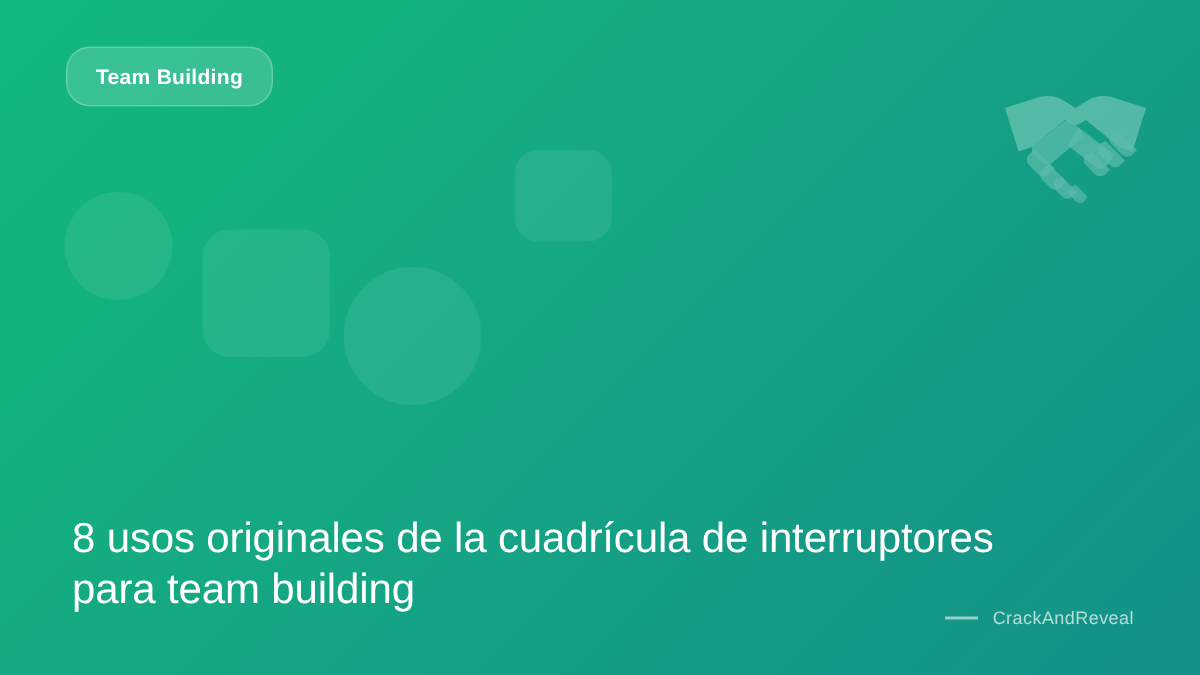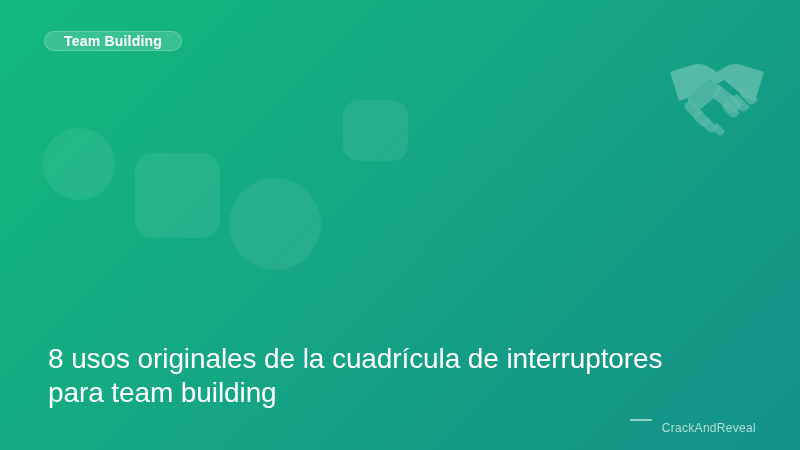--- a/index.html
+++ b/index.html
@@ -68,21 +68,21 @@
     display: block;
     width: 100%;
     height: 100%;
   }
 
   
   .badge {
     position: absolute;
     left: 44px;
     top: 31px;
-    height: 20px;
+    height: 40px;
     display: flex;
     align-items: center;
     padding: 0 19px;
     box-sizing: border-box;
     border-radius: 16px;
     background: rgba(255, 255, 255, 0.17);
     border: 1px solid rgba(255, 255, 255, 0.22);
     color: #ffffff;
     font-size: 14px;
     font-weight: bold;
@@ -116,21 +116,20 @@
   .brand-rule {
     width: 22px;
     height: 2px;
     background: rgba(255, 255, 255, 0.55);
   }
   .brand-name {
     color: rgba(255, 255, 255, 0.68);
     font-size: 12px;
     letter-spacing: 0.3px;
     white-space: nowrap;
-    margin-top: 16px;
   }
 </style>
 </head>
 <body>
 
 <div class="card">
 
   <div class="shapes">
     <div class="shape circle shape-circle-1"></div>
     <div class="shape shape-square-1"></div>

